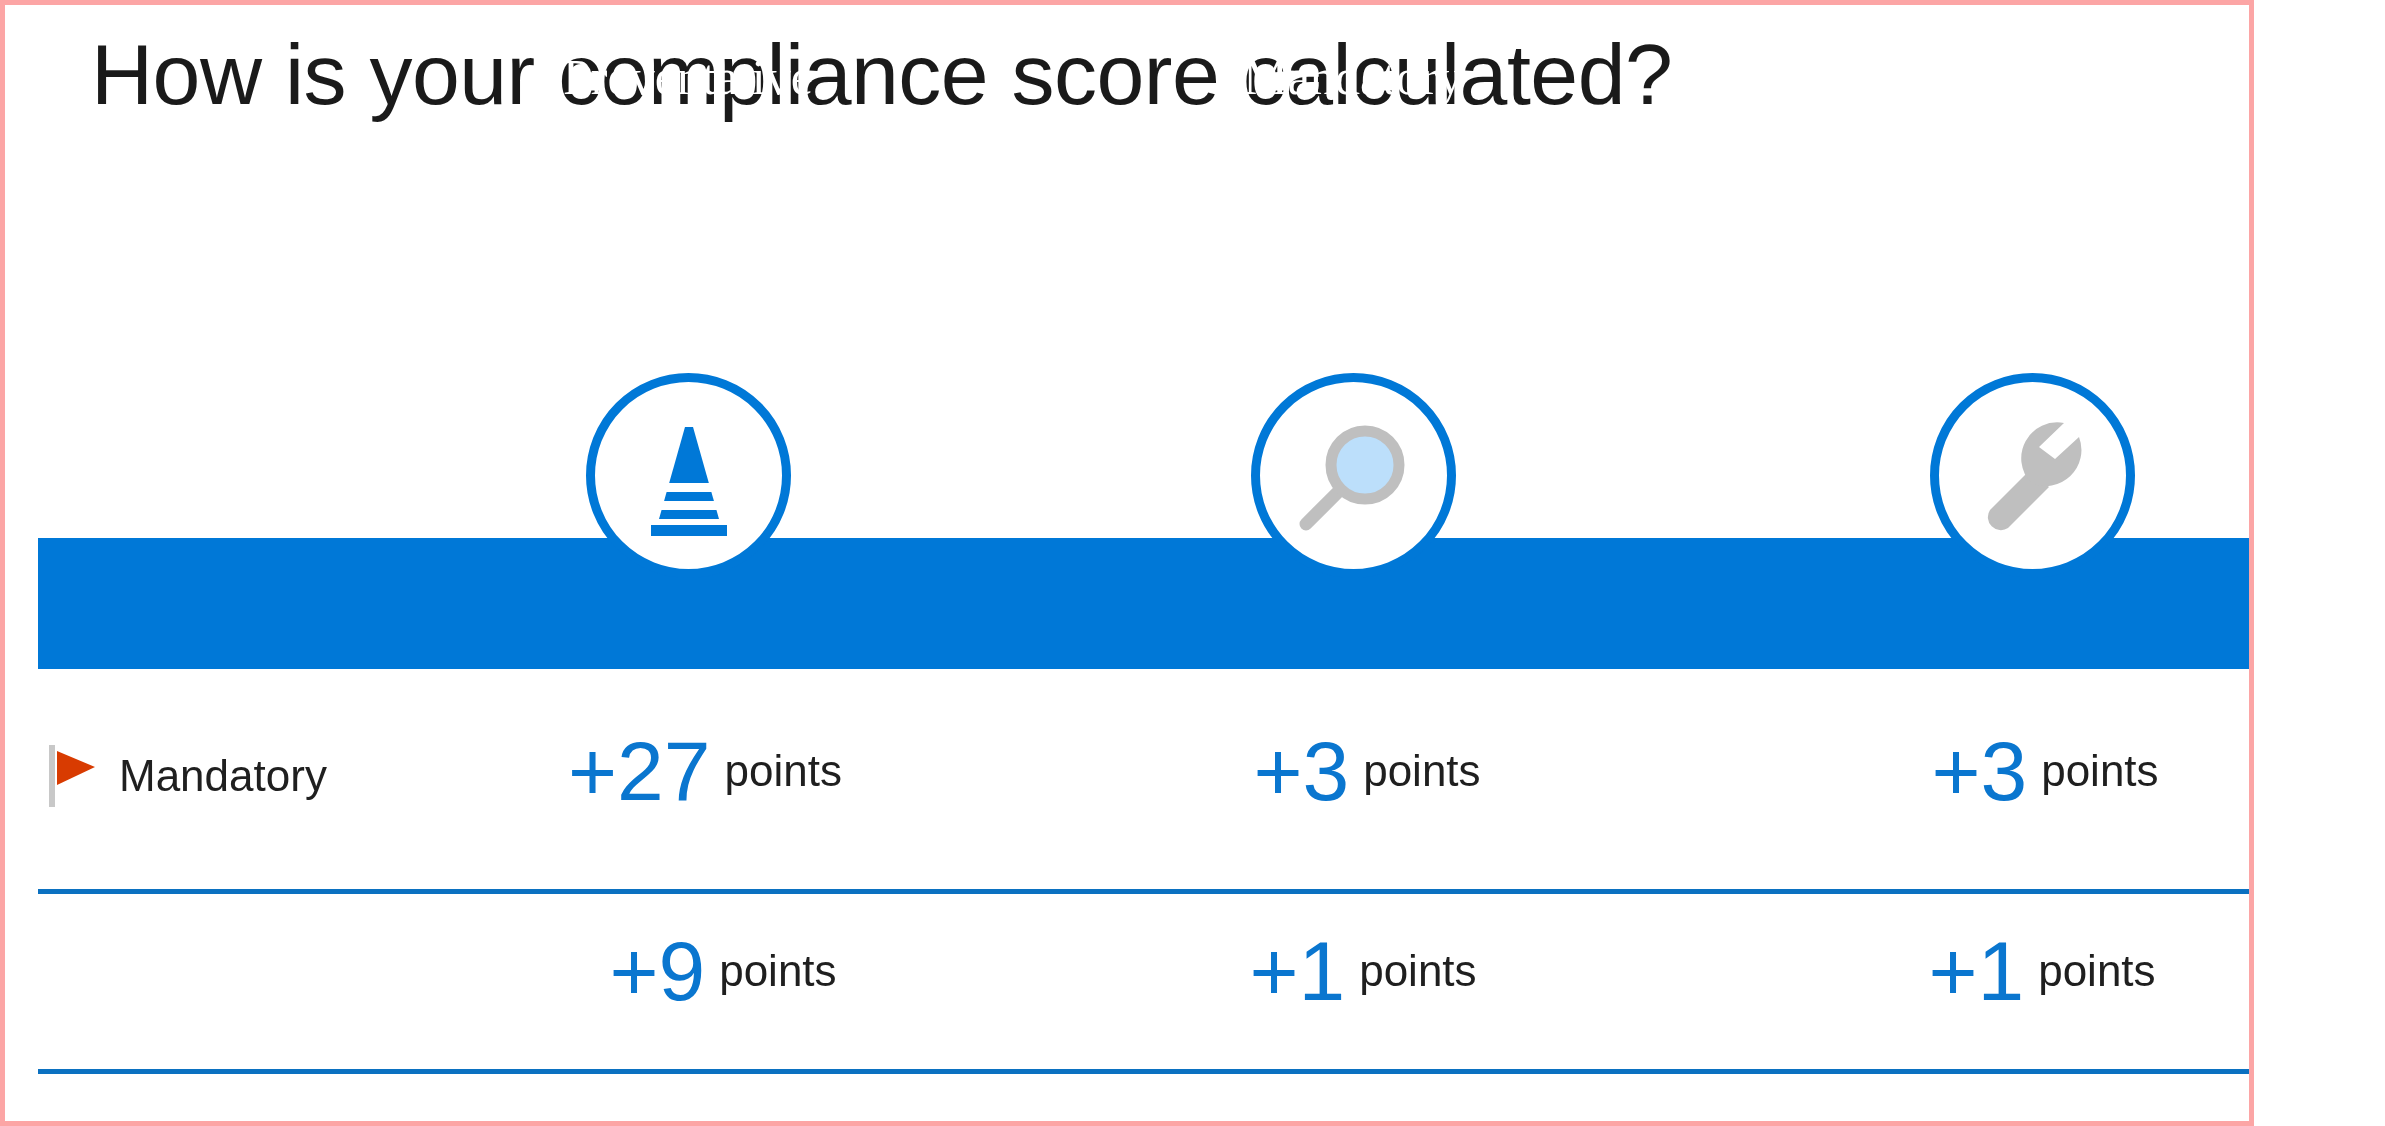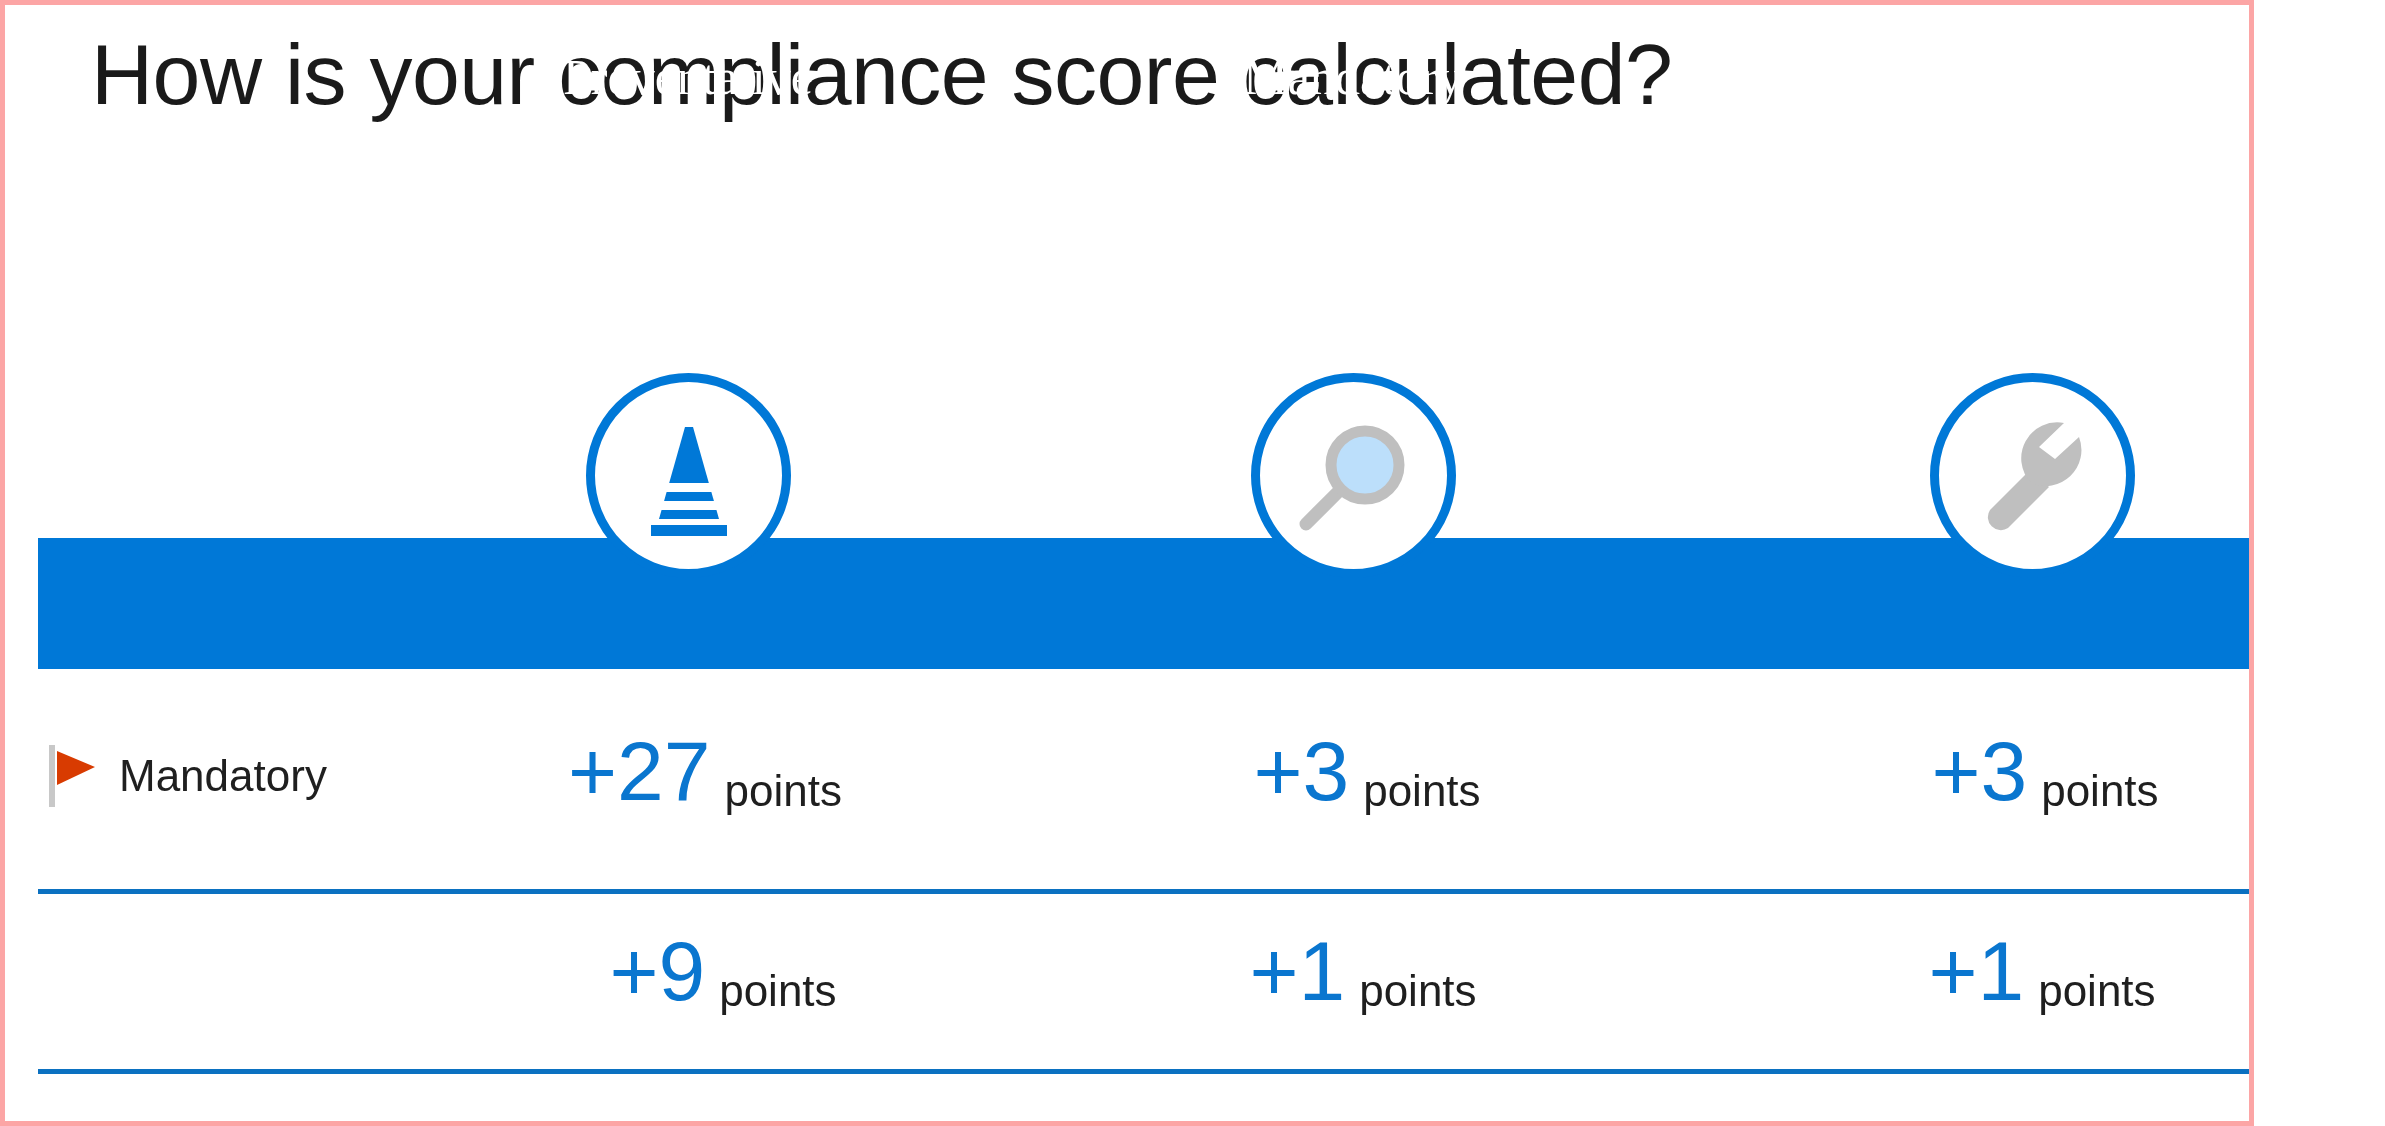--- a/index.html
+++ b/index.html
@@ -112,21 +112,21 @@
   }
   .row-icon svg { display: block; }
 
   #row-label-mandatory    { top: 738px; }
   #row-label-discretionary{ top: 938px; }
 
   
   .points-cell {
     position: absolute;
     display: flex;
-    align-items: flex-end;
+    align-items: center;
     transform: translateX(-50%);
     white-space: nowrap;
   }
   .points-value {
     font-size: 84px;
     color: #0a76cf;
     font-weight: 400;
     line-height: 1;
     letter-spacing: 0px;
     font-family: "Liberation Sans", sans-serif;

